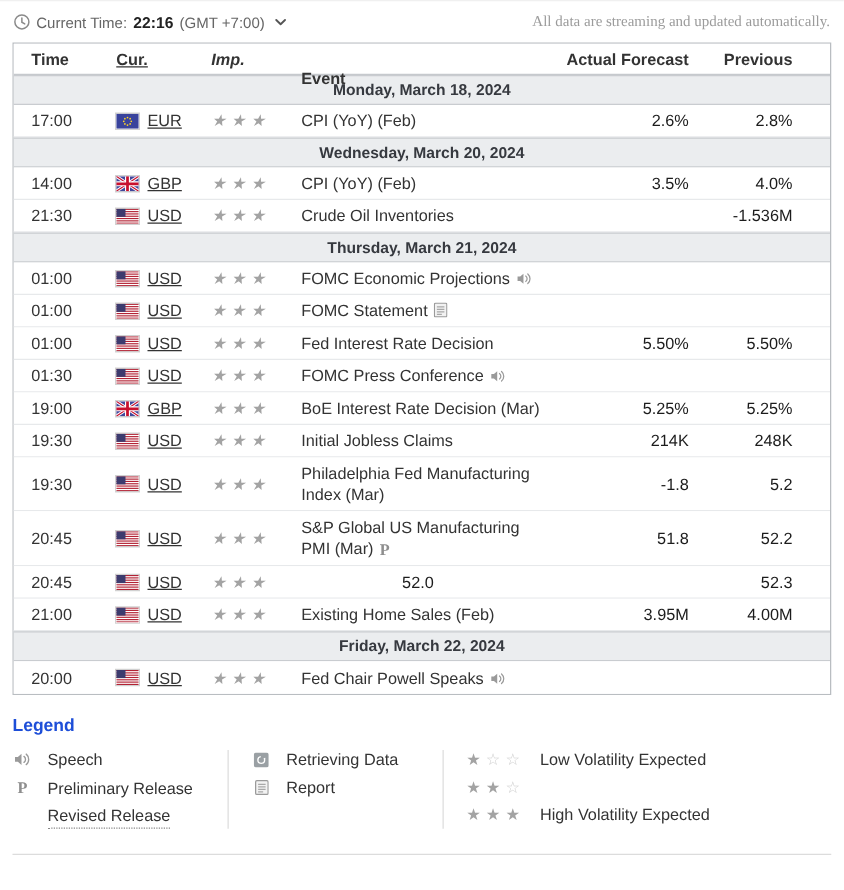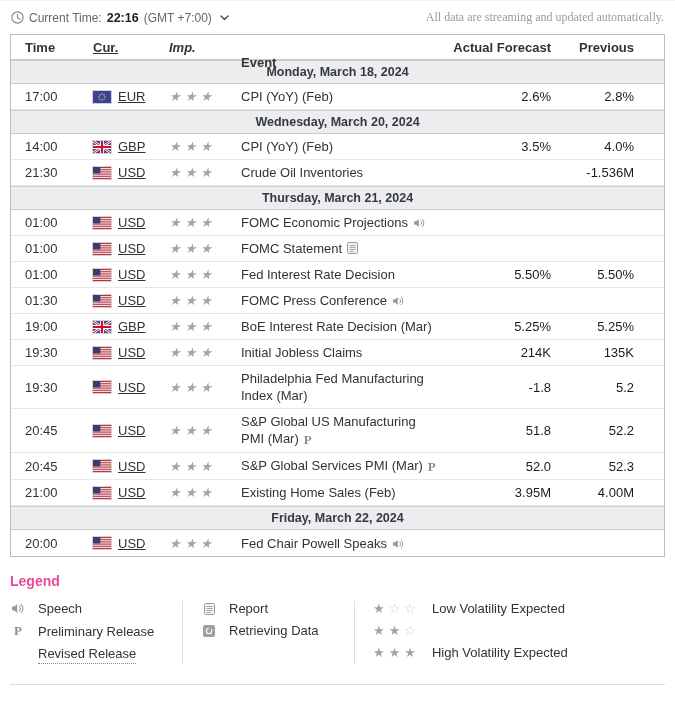--- a/index.html
+++ b/index.html
@@ -34,21 +34,21 @@
   .flag { line-height: 0; box-shadow: 0 0 0 1px rgba(0,0,0,.18); display: inline-block; }
   .stars { white-space: nowrap; }
   .star { font-size: 13px; margin-right: 4px; }
   .star.f { color: #a3a3a3; }
   .star.e { color: #cfcfcf; }
   .event-text { color: #333; cursor: pointer; }
   .ev-icon { margin-left: 5px; vertical-align: -1px; }
   .p-icon { font-family: "Liberation Serif", serif; color: #8e8e8e; font-size: 13px; font-weight: bold; }
   
   .legend { margin: 16px 10px 0 10px; }
-  .legend-title { font-size: 14px; font-weight: bold; color: #ec4899; margin-bottom: 12px; }
+  .legend-title { font-size: 14px; font-weight: bold; color: #1d4ed8; margin-bottom: 12px; }
   .legend-grid { display: flex; }
   .legend-col { display: flex; flex-direction: column; gap: 7px; }
   .legend-col.c1 { width: 172px; }
   .legend-col.c2 { width: 172px; border-left: 1px solid #ddd; padding-left: 18px; }
   .legend-col.c3 { flex: 1; border-left: 1px solid #ddd; padding-left: 18px; }
   .legend-item { display: flex; align-items: center; gap: 12px; font-size: 13px; color: #333; min-height: 15px; }
   .legend-item .li-icon { width: 16px; display: inline-flex; justify-content: center; }
   .underline-dotted { border-bottom: 1px dotted #888; padding-bottom: 2px; }
   .bottom-divider { border-top: 1px solid #dcdcdc; margin: 20px 10px 0 10px; }
 </style>
@@ -299,21 +299,21 @@
                 <rect y="11.08" width="18" height=".92"></rect>
               </g>
               <rect width="7.4" height="6.46" fill="#3c3b6e"></rect>
             </svg></span>
           <span>USD</span>
         </div>
         <div class="c-imp"><span class="stars"><span class="star f">★</span><span class="star f">★</span><span class="star f">★</span></span></div>
         <div class="c-event"><span class="event-text">Initial Jobless Claims</span></div>
         <div class="c-actual val"></div>
         <div class="c-forecast val">214K</div>
-        <div class="c-prev val">135K</div>
+        <div class="c-prev val">248K</div>
       </div>
       <div class="row">
         <div class="c-time">19:30</div>
         <div class="c-cur">
           <span class="flag"><svg width="18" height="12" viewBox="0 0 18 12">
               <rect width="18" height="12" fill="#fff"></rect>
               <g fill="#b22234">
                 <rect y="0" width="18" height=".92"></rect>
                 <rect y="1.85" width="18" height=".92"></rect>
                 <rect y="3.69" width="18" height=".92"></rect>
@@ -368,21 +368,20 @@
                 <rect y="5.54" width="18" height=".92"></rect>
                 <rect y="7.38" width="18" height=".92"></rect>
                 <rect y="9.23" width="18" height=".92"></rect>
                 <rect y="11.08" width="18" height=".92"></rect>
               </g>
               <rect width="7.4" height="6.46" fill="#3c3b6e"></rect>
             </svg></span>
           <span>USD</span>
         </div>
         <div class="c-imp"><span class="stars"><span class="star f">★</span><span class="star f">★</span><span class="star f">★</span></span></div>
-        <div class="c-event"><span class="event-text">S&amp;P Global Services PMI (Mar)</span><span class="ev-icon"><span class="p-icon">P</span></span></div>
         <div class="c-actual val"></div>
         <div class="c-forecast val">52.0</div>
         <div class="c-prev val">52.3</div>
       </div>
       <div class="row">
         <div class="c-time">21:00</div>
         <div class="c-cur">
           <span class="flag"><svg width="18" height="12" viewBox="0 0 18 12">
               <rect width="18" height="12" fill="#fff"></rect>
               <g fill="#b22234">
@@ -457,36 +456,36 @@
         <span>Preliminary Release</span>
       </div>
       <div class="legend-item">
         <span class="li-icon"></span>
         <span class="underline-dotted">Revised Release</span>
       </div>
     </div>
     <div class="legend-col c2">
       <div class="legend-item">
         <span class="li-icon icon">
-          <svg width="11" height="12" viewBox="0 0 11 12">
-              <rect x="0.5" y="0.5" width="10" height="11" rx="1" fill="#f2f2f2" stroke="#9a9a9a"></rect>
-              <path d="M2.5 3.5h6M2.5 5.5h6M2.5 7.5h6M2.5 9.5h4" stroke="#a8a8a8" stroke-width="1"></path>
-            </svg>
-        </span>
-        <span>Report</span>
-      </div>
-      <div class="legend-item">
-        <span class="li-icon icon">
           <svg width="12" height="12" viewBox="0 0 12 12">
               <rect width="12" height="12" rx="2" fill="#9aa0a4"></rect>
               <circle cx="6" cy="6" r="2.7" fill="none" stroke="#fff" stroke-width="1.1" stroke-dasharray="12 3"></circle>
               <path d="M8.4 4.6l.9-.4-.1 1.1z" fill="#fff"></path>
             </svg>
         </span>
         <span>Retrieving Data</span>
+      </div>
+      <div class="legend-item">
+        <span class="li-icon icon">
+          <svg width="11" height="12" viewBox="0 0 11 12">
+              <rect x="0.5" y="0.5" width="10" height="11" rx="1" fill="#f2f2f2" stroke="#9a9a9a"></rect>
+              <path d="M2.5 3.5h6M2.5 5.5h6M2.5 7.5h6M2.5 9.5h4" stroke="#a8a8a8" stroke-width="1"></path>
+            </svg>
+        </span>
+        <span>Report</span>
       </div>
     </div>
     <div class="legend-col c3">
       <div class="legend-item">
         <span class="stars"><span class="star f">★</span><span class="star e">☆</span><span class="star e">☆</span></span>
         <span>Low Volatility Expected</span>
       </div>
       <div class="legend-item">
         <span class="stars"><span class="star f">★</span><span class="star f">★</span><span class="star e">☆</span></span>
       </div>

